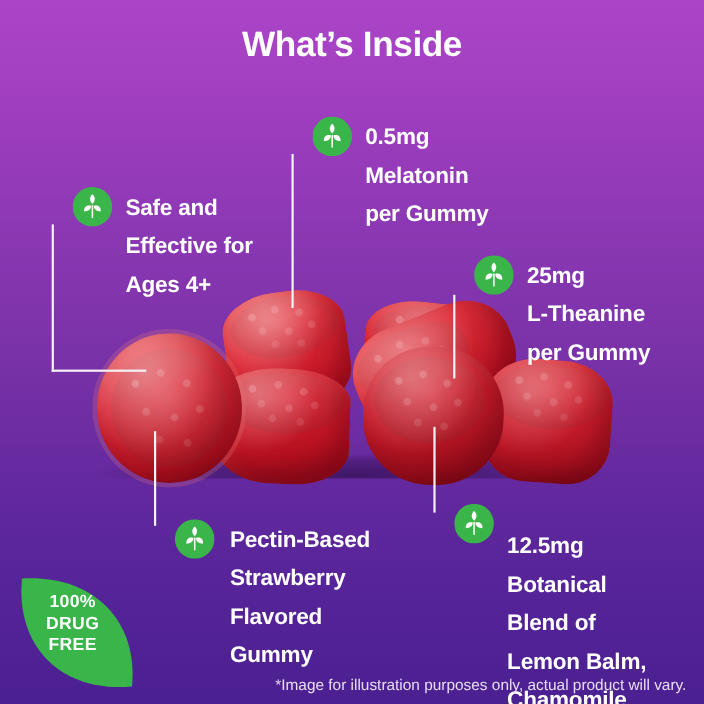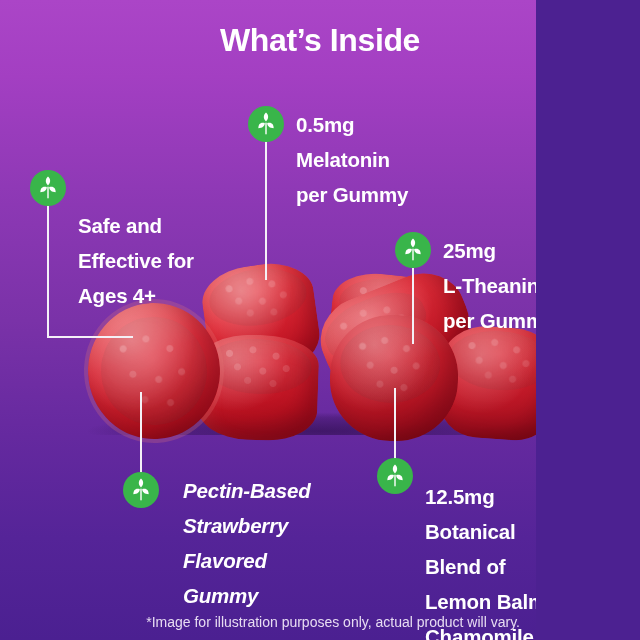--- a/index.html
+++ b/index.html
@@ -4,23 +4,24 @@
 <style>
   * { margin:0; padding:0; box-sizing:border-box; }
   html,body { width:640px; height:640px; }
   body {
     font-family:"Liberation Sans", sans-serif;
     background:#4c2191;
     overflow:hidden;
   }
   #stage {
     position:relative;
-    width:536px; height:640px;
+    width:640px; height:640px;
     background:linear-gradient(180deg,#ab45c7 0%, #a33fc2 12%, #8c38b4 32%, #7a32a8 50%, #65299f 68%, #552498 84%, #4b2091 100%);
     overflow:hidden;
+    padding-left:36px;
   }
 
   
   .title {
     position:absolute; top:22px; left:0; width:640px;
     text-align:center;
     color:#ffffff;
     font-size:32px;
     font-weight:bold;
     letter-spacing:-0.4px;
@@ -189,21 +190,21 @@
   <div class="callout">
     <div class="leafmark" style="left:30px; top:170px;">
       <svg viewBox="0 0 36 36" aria-hidden="true">
         <circle cx="18" cy="18" r="18" fill="#39b54a"></circle>
         <path d="M18 6.6c2.9 2.6 2.9 6.2 0 8.8-2.9-2.6-2.9-6.2 0-8.8z" fill="#fff"></path>
         <path d="M16.8 17.1c0 3.2-2.6 5.2-6.4 5.2-.3-3.8 2.1-6.6 6.4-5.2z" fill="#fff"></path>
         <path d="M19.2 17.1c0 3.2 2.6 5.2 6.4 5.2.3-3.8-2.1-6.6-6.4-5.2z" fill="#fff"></path>
         <rect x="17.3" y="16.4" width="1.4" height="12" rx="0.7" fill="#fff"></rect>
       </svg>
     </div>
-    <div class="ctext" style="left:78px; top:171px; width:190px;margin-top:37px;">Safe and
+    <div class="ctext" style="left:78px; top:171px; width:190px;">Safe and
 Effective for
 Ages 4+</div>
   </div>
 
   <div class="line vline" style="left:265px; top:140px; height:140px;"></div>
   <div class="callout">
     <div class="leafmark" style="left:248px; top:106px;">
       <svg viewBox="0 0 36 36" aria-hidden="true">
         <circle cx="18" cy="18" r="18" fill="#39b54a"></circle>
         <path d="M18 6.6c2.9 2.6 2.9 6.2 0 8.8-2.9-2.6-2.9-6.2 0-8.8z" fill="#fff"></path>
@@ -237,21 +238,21 @@
   <div class="callout">
     <div class="leafmark" style="left:123px; top:472px;">
       <svg viewBox="0 0 36 36" aria-hidden="true">
         <circle cx="18" cy="18" r="18" fill="#39b54a"></circle>
         <path d="M18 6.6c2.9 2.6 2.9 6.2 0 8.8-2.9-2.6-2.9-6.2 0-8.8z" fill="#fff"></path>
         <path d="M16.8 17.1c0 3.2-2.6 5.2-6.4 5.2-.3-3.8 2.1-6.6 6.4-5.2z" fill="#fff"></path>
         <path d="M19.2 17.1c0 3.2 2.6 5.2 6.4 5.2.3-3.8-2.1-6.6-6.4-5.2z" fill="#fff"></path>
         <rect x="17.3" y="16.4" width="1.4" height="12" rx="0.7" fill="#fff"></rect>
       </svg>
     </div>
-    <div class="ctext" style="left:183px; top:473px; width:210px;font-style:italic;">Pectin-Based
+    <div class="ctext" style="left:173px; top:473px; width:210px;">Pectin-Based
 Strawberry
 Flavored
 Gummy</div>
   </div>
 
   <div class="line vline" style="left:394px; top:388px; height:78px;"></div>
   <div class="callout">
     <div class="leafmark" style="left:377px; top:458px;">
       <svg viewBox="0 0 36 36" aria-hidden="true">
         <circle cx="18" cy="18" r="18" fill="#39b54a"></circle>
@@ -261,16 +262,24 @@
         <rect x="17.3" y="16.4" width="1.4" height="12" rx="0.7" fill="#fff"></rect>
       </svg>
     </div>
     <div class="ctext" style="left:425px; top:479px; width:215px;">12.5mg
 Botanical
 Blend of
 Lemon Balm,
 Chamomile</div>
   </div>
 
+  <div id="drug-free-badge">
+    <svg viewBox="0 0 118 118" aria-hidden="true">
+      <path d="M6 14 C66 10 112 48 106 112 C44 118 0 78 6 14 Z" fill="#39b54a"></path>
+    </svg>
+    <div class="dftext">100%
+DRUG
+FREE</div>
+  </div>
 
   <div class="footnote">*Image for illustration purposes only, actual product will vary.</div>
 
 </div>
 
 </body></html>

